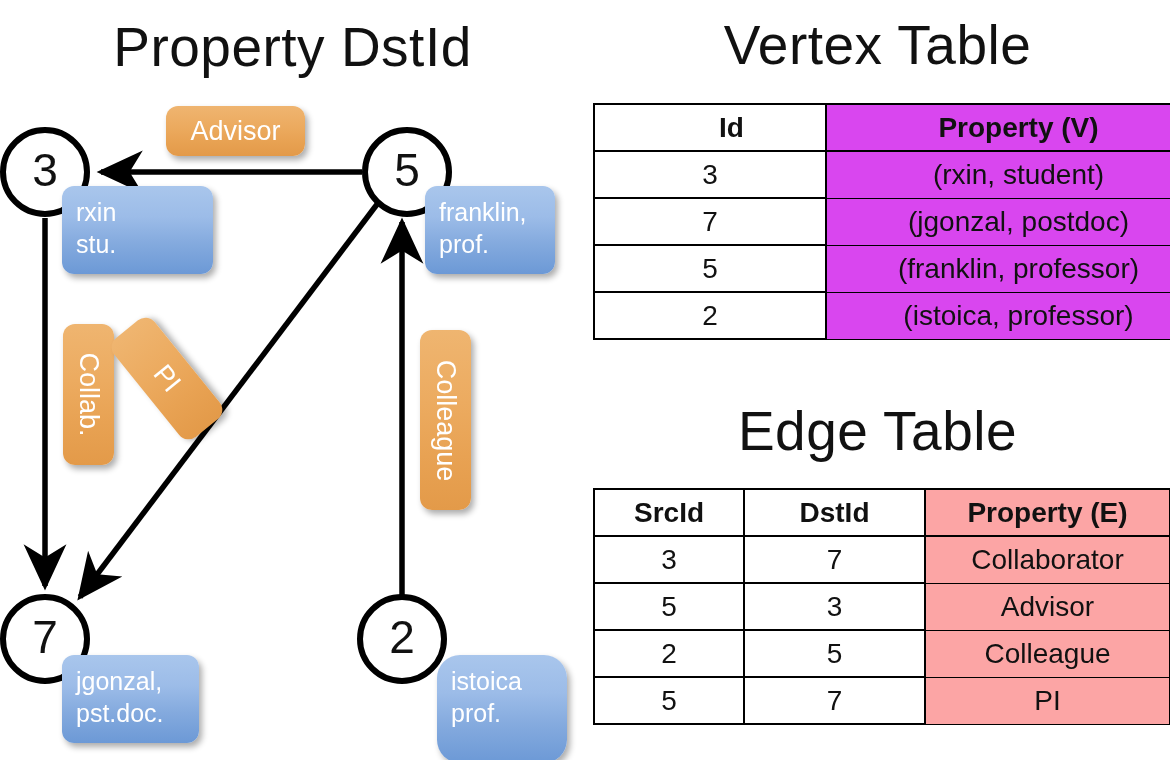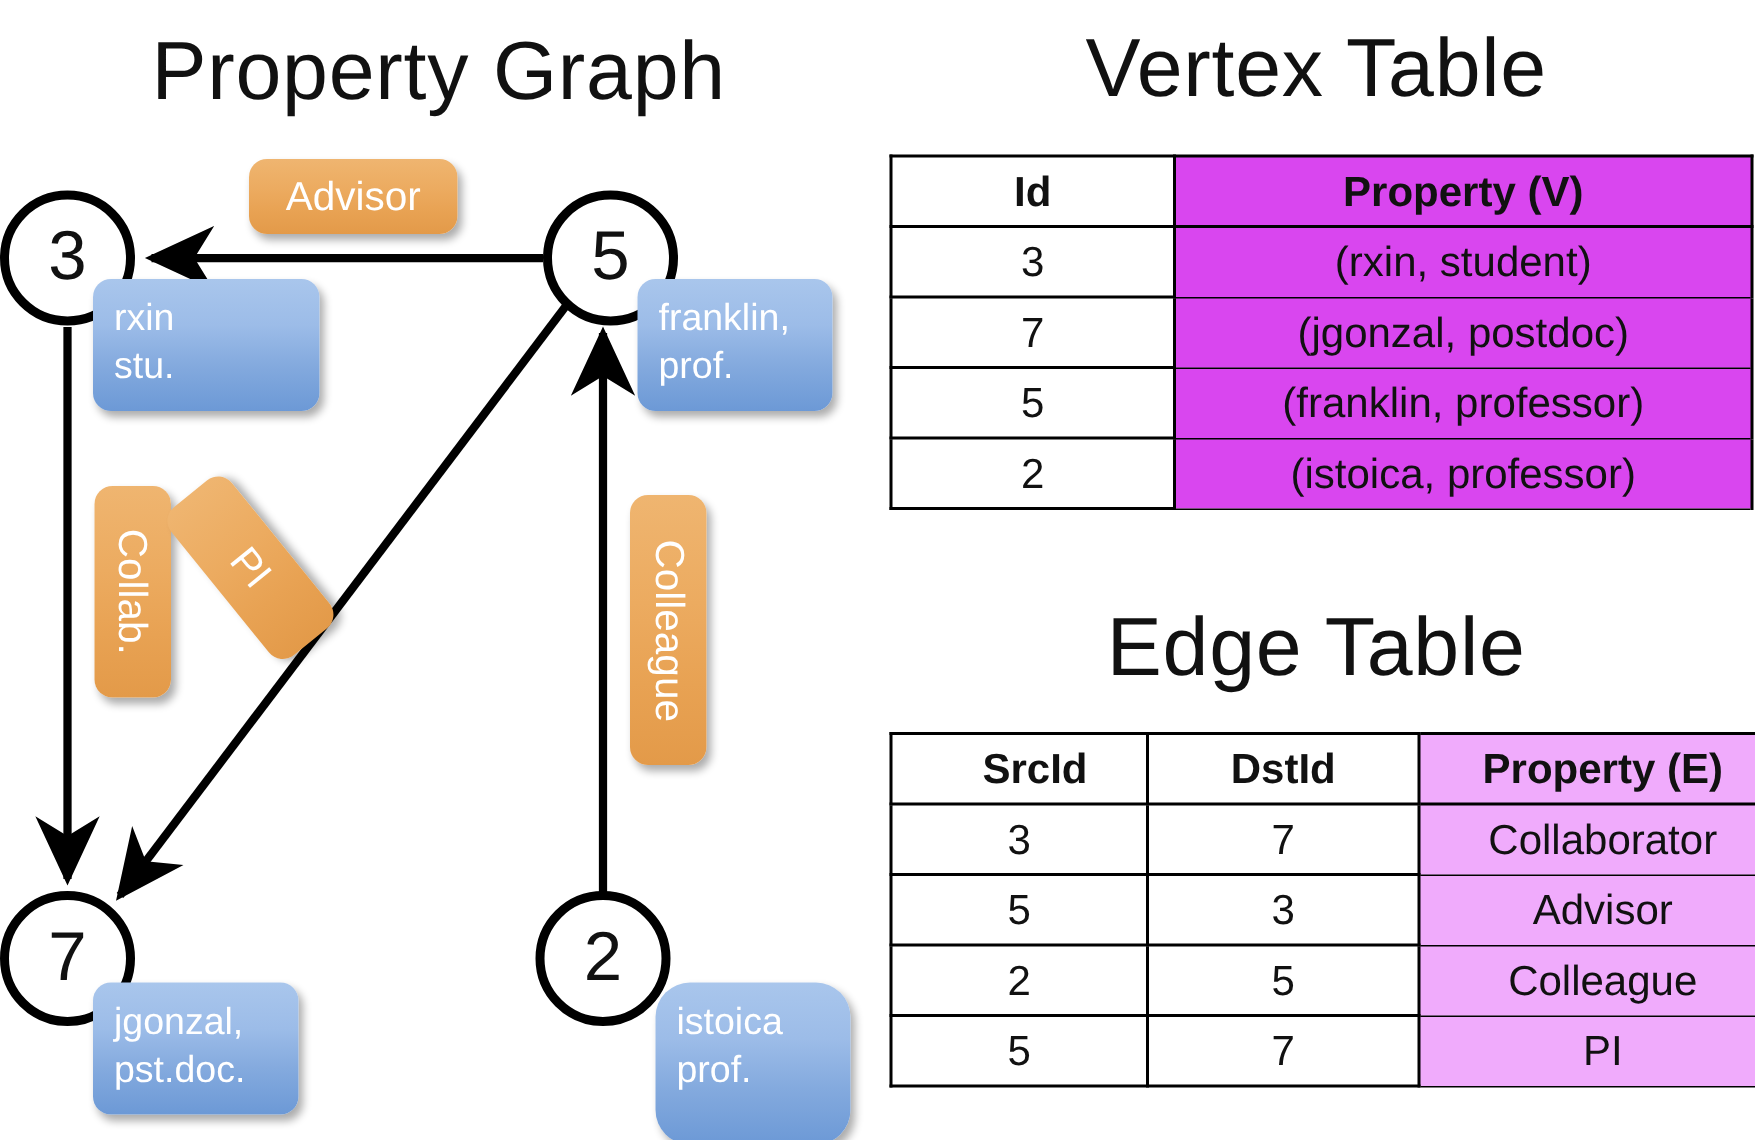--- a/index.html
+++ b/index.html
@@ -94,33 +94,33 @@
     text-align:center;
     font-weight:400;
     font-size:28px;
     color:#111;
     padding:0;
     height:45px;
     vertical-align:middle;
   }
   .tbl th{font-weight:700;font-size:28px;}
   .tbl td.prop-v,.tbl th.prop-v{background:#d946ef;border-color:#000;}
-  .tbl td.prop-e,.tbl th.prop-e{background:#f0abfc;border-color:#000;text-align:center;}
+  .tbl td.prop-e,.tbl th.prop-e{background:#fca5a5;border-color:#000;text-align:center;}
   .tbl td.prop-v{border-top-width:1px;border-bottom-width:1px;}
   .tbl td.prop-e{border-top-width:1px;border-bottom-width:1px;}
 
   #vertex-table{left:593px;top:103px;width:570px;}
   #edge-table{left:593px;top:488px;width:570px;}
 </style>
 </head>
 <body>
 
 <div class="stage">
 
-  <div class="title" id="title-property-graph">Property Graph</div>
+  <div class="title" id="title-property-graph">Property DstId</div>
   <div class="title" id="title-edge-table">Edge Table</div>
   <div class="title" id="title-vertex-table">Vertex Table</div>
 
   <svg id="graph-svg" viewBox="0 0 585 760">
     <defs>
       <marker id="arw" markerWidth="9" markerHeight="9" refX="7.6" refY="4.5" orient="auto" markerUnits="strokeWidth">
         <path d="M0,0.6 L8.4,4.5 L0,8.4 L2.4,4.5 Z" fill="#000"></path>
       </marker>
     </defs>
 
@@ -183,21 +183,21 @@
     <span class="rtext">PI</span>
   </div>
 
   <div class="ebox" style="left:420px;top:330px;width:51px;height:180px;">
     <span class="vtext">Colleague</span>
   </div>
 
   <table class="tbl" id="vertex-table">
     <thead>
       <tr>
-        <th style="width:187px;">Id</th>
+        <th style="width:187px;padding-left:43px;">Id</th>
         <th class="prop-v" style="width:383px;">Property (V)</th>
       </tr>
     </thead>
     <tbody>
       <tr>
         <td>3</td>
         <td class="prop-v">(rxin, student)</td>
       </tr>
       <tr>
         <td>7</td>
@@ -210,21 +210,21 @@
       <tr>
         <td>2</td>
         <td class="prop-v">(istoica, professor)</td>
       </tr>
     </tbody>
   </table>
 
   <table class="tbl" id="edge-table">
     <thead>
       <tr>
-        <th style="width:148px;padding-left:21px;">SrcId</th>
+        <th style="width:148px;">SrcId</th>
         <th style="width:179px;margin-top:44px;">DstId</th>
         <th class="prop-e" style="width:243px;">Property (E)</th>
       </tr>
     </thead>
     <tbody>
       <tr>
         <td>3</td>
         <td>7</td>
         <td class="prop-e">Collaborator</td>
       </tr>

